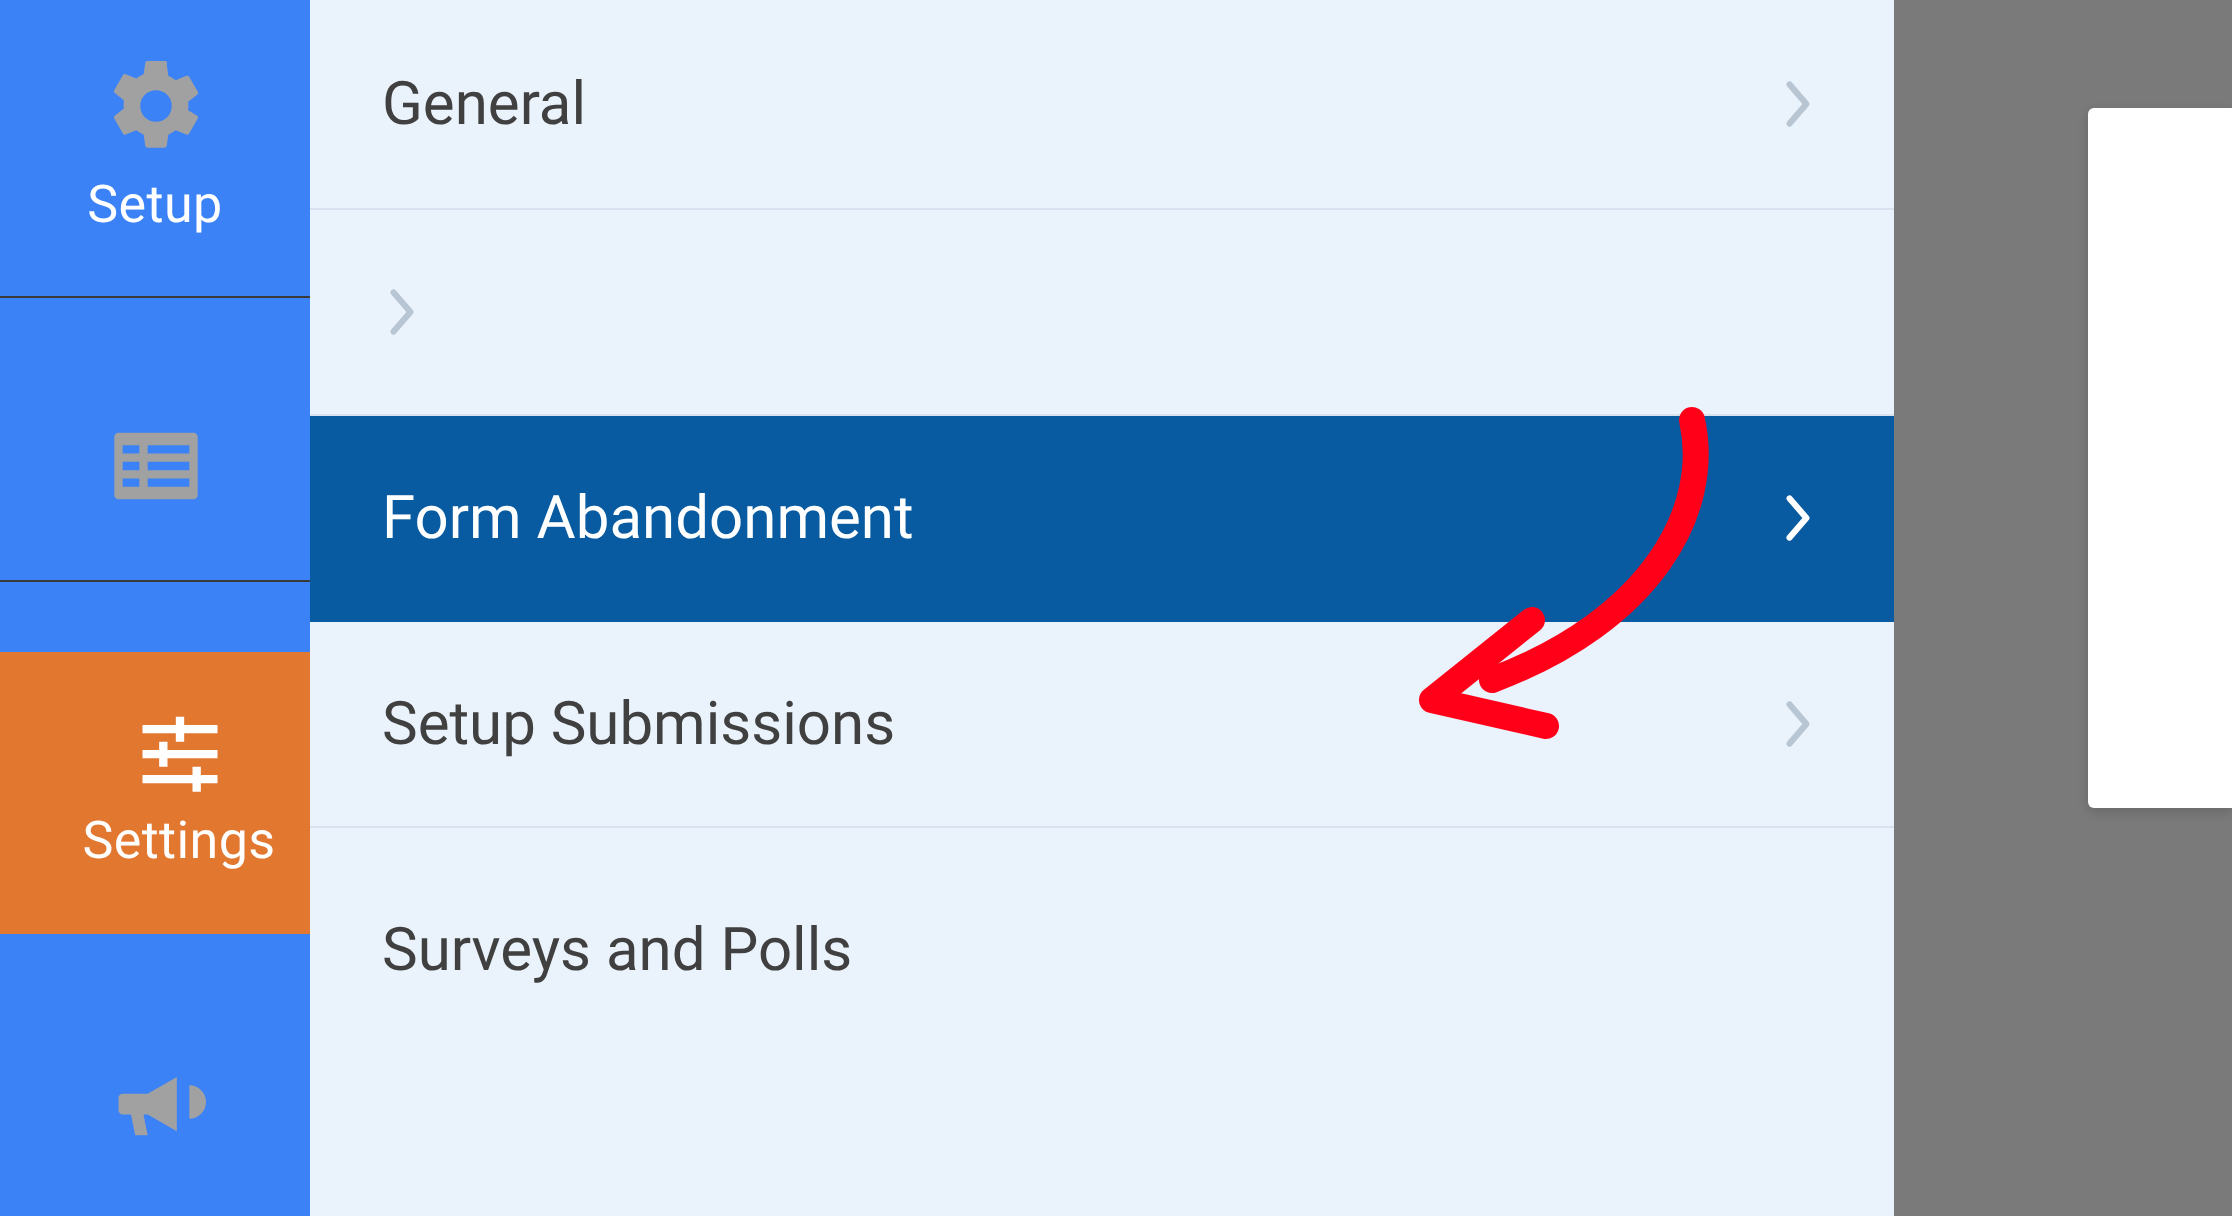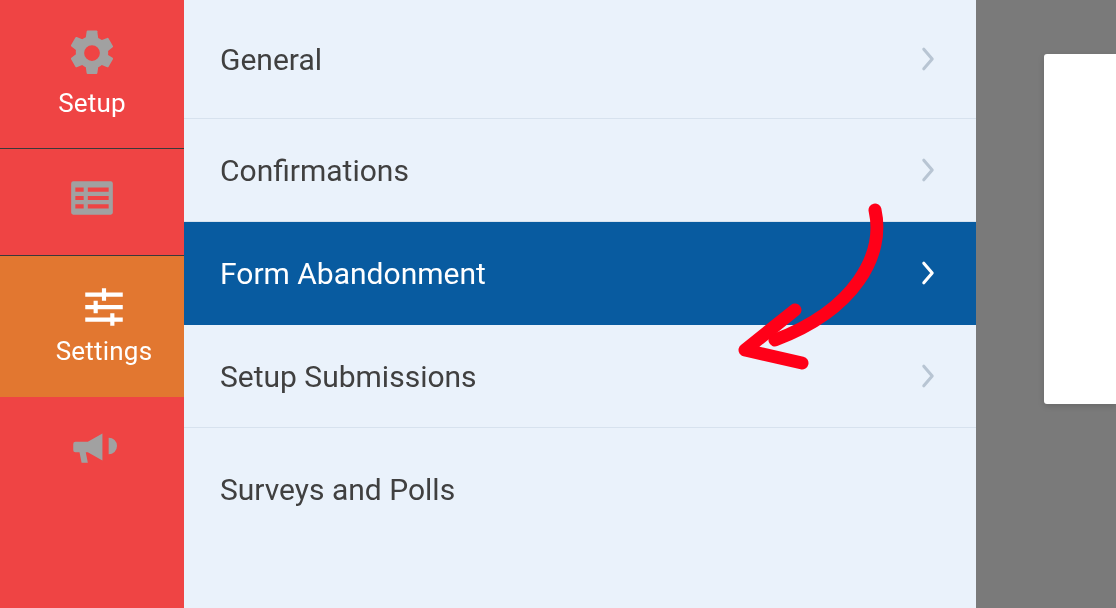--- a/index.html
+++ b/index.html
@@ -1,20 +1,20 @@
 <!DOCTYPE html>
 <html><head>
 <meta charset="utf-8">
 <style>
   * { box-sizing: border-box; margin: 0; padding: 0; }
   html, body { width: 1116px; height: 608px; overflow: hidden; font-family: -apple-system, BlinkMacSystemFont, "Segoe UI", Roboto, Helvetica, Arial, sans-serif; background: #7a7a7a; }
   .app { display: flex; width: 100%; height: 100%; }
 
   
-  .sidebar { width: 184px; background: #ef4444; display: flex; flex-direction: column; }
+  .sidebar { width: 155px; background: #3b82f6; display: flex; flex-direction: column; justify-content: space-between; }
   .side-item {
     text-align: center;
     color: #fff;
     padding: 22px 0 30px 0;
     cursor: pointer;
     border-bottom: 1px solid #3a3a3a;
   }
   .side-item.active { background: #e27730; border-bottom-color: #e27730; padding-left: 24px; }
   .side-item .icon-wrap { height: 54px; display: flex; align-items: center; justify-content: center; }
   .side-item svg { fill: #a1a1a1; }
@@ -27,21 +27,21 @@
   .row {
     height: 103px;
     border-bottom: 1px solid #d7e2ee;
     display: flex;
     align-items: center;
     justify-content: space-between;
     padding: 0 38px 0 36px;
     color: #404040;
     cursor: pointer;
   }
-  .row.first { height: 119px; }
+  .row.first { height: 105px; }
   .row .title { font-size: 30px; font-weight: 400; }
   .row.active { background: #085ba0; color: #fff; border-bottom-color: #085ba0; text-align: center; }
   .row.last { border-bottom: none; height: 92px; padding-top: 44px; align-items: flex-start; gap: 23px; }
   .chev { width: 20px; height: 20px; display: flex; align-items: center; justify-content: center; }
   .chev svg { width: 14px; height: 26px; }
   .row:not(.active) .chev svg { stroke: #b8c5d3; }
   .row.active .chev svg { stroke: #fff; }
 
   
   .right-gap { width: 64px; background: #7a7a7a; }
@@ -115,21 +115,20 @@
       <span class="title">General</span>
       <span class="chev">
           <svg viewBox="0 0 10 18" fill="none">
             <path d="M2 2l6 7-6 7" stroke-width="2.2" stroke-linecap="round" stroke-linejoin="round"></path>
           </svg>
         </span>
     </div>
 
 
     <div class="row">
-      <span class="title">Confirmations</span>
       <span class="chev">
           <svg viewBox="0 0 10 18" fill="none">
             <path d="M2 2l6 7-6 7" stroke-width="2.2" stroke-linecap="round" stroke-linejoin="round"></path>
           </svg>
         </span>
     </div>
 
     <div class="row active">
       <span class="title">Form Abandonment</span>
       <span class="chev">

